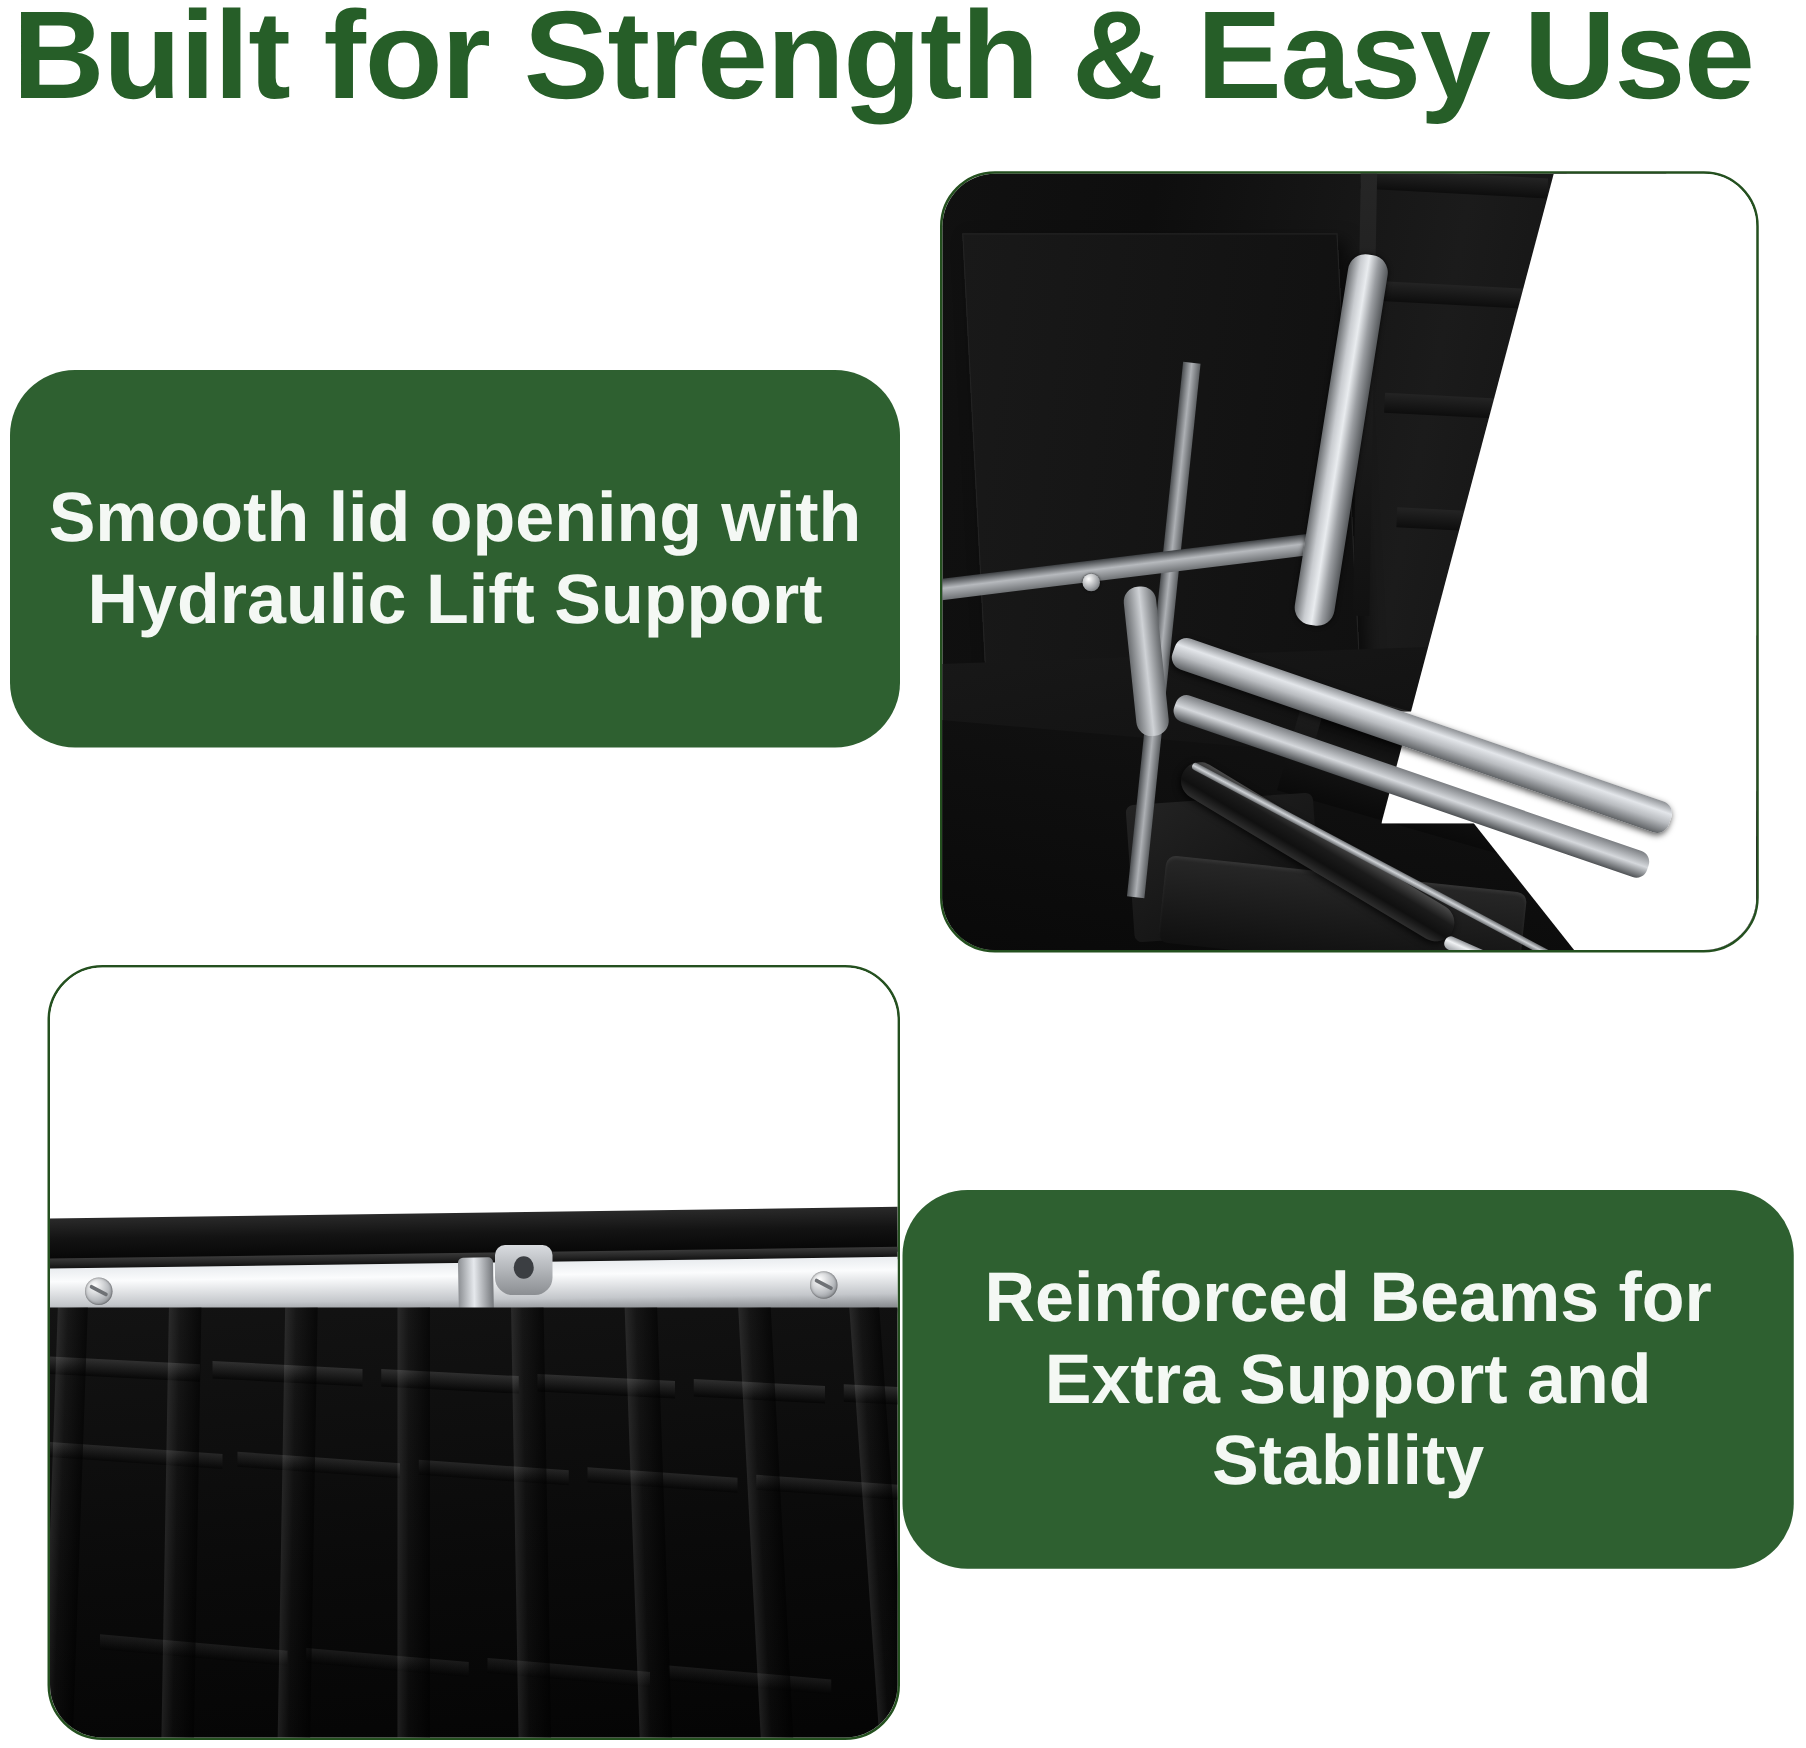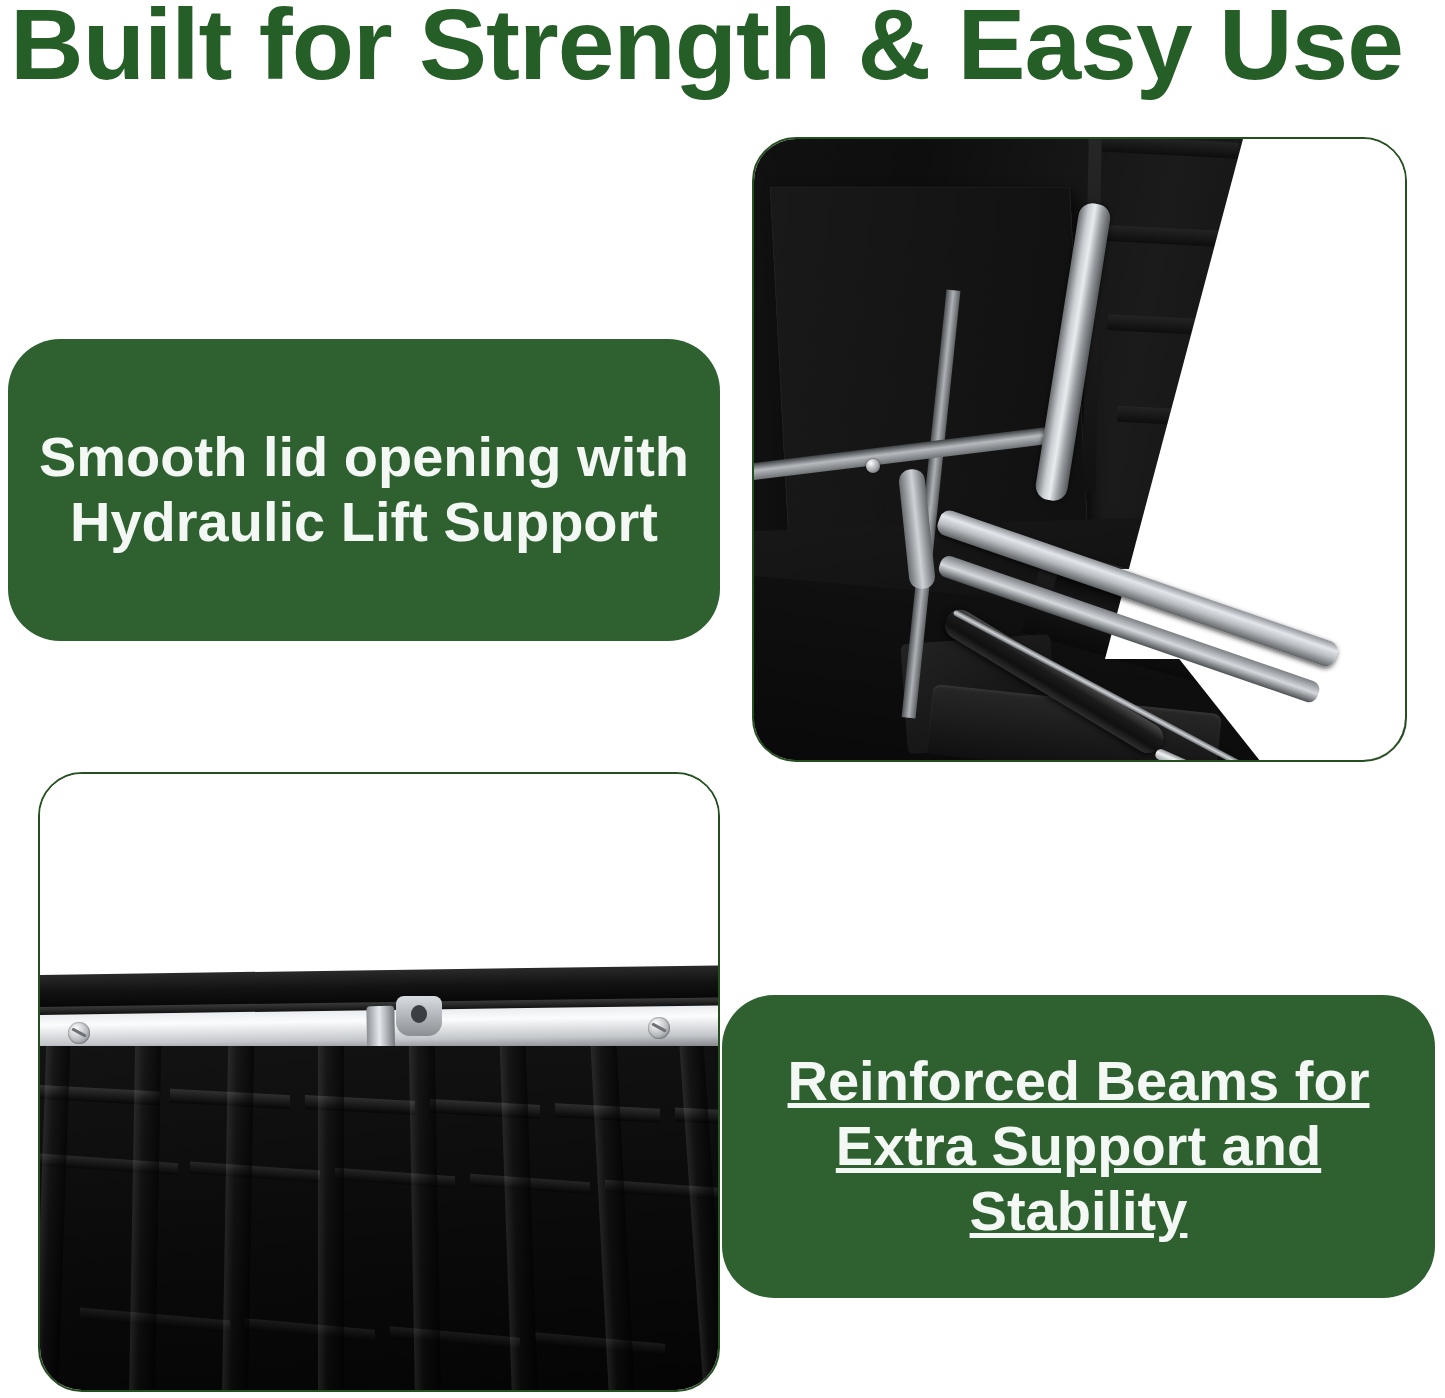--- a/index.html
+++ b/index.html
@@ -33,24 +33,23 @@
     background: #2E6030;
     border-radius: 52px;
     display: flex;
     align-items: center;
     justify-content: center;
     text-align: center;
     color: #F4F8F4;
     font-weight: 700;
     line-height: 1.16;
     padding: 10px 26px;
-    margin-top: 43px;
   }
   #callout-lift { left: 8px;  top: 296px;  width: 712px; height: 302px; font-size: 56px; }
-  #callout-beams{ left: 722px;top: 952px;  width: 713px; height: 303px; font-size: 56px; text-decoration: underline; }
+  #callout-beams{ left: 722px;top: 952px;  width: 713px; height: 303px; font-size: 56px; }
   .callout span { display: block; width: 100%; }
 
   
   .photo {
     position: absolute;
     border: 2px solid #24501F;
     border-radius: 44px;
     overflow: hidden;
     background: #ffffff;
   }

